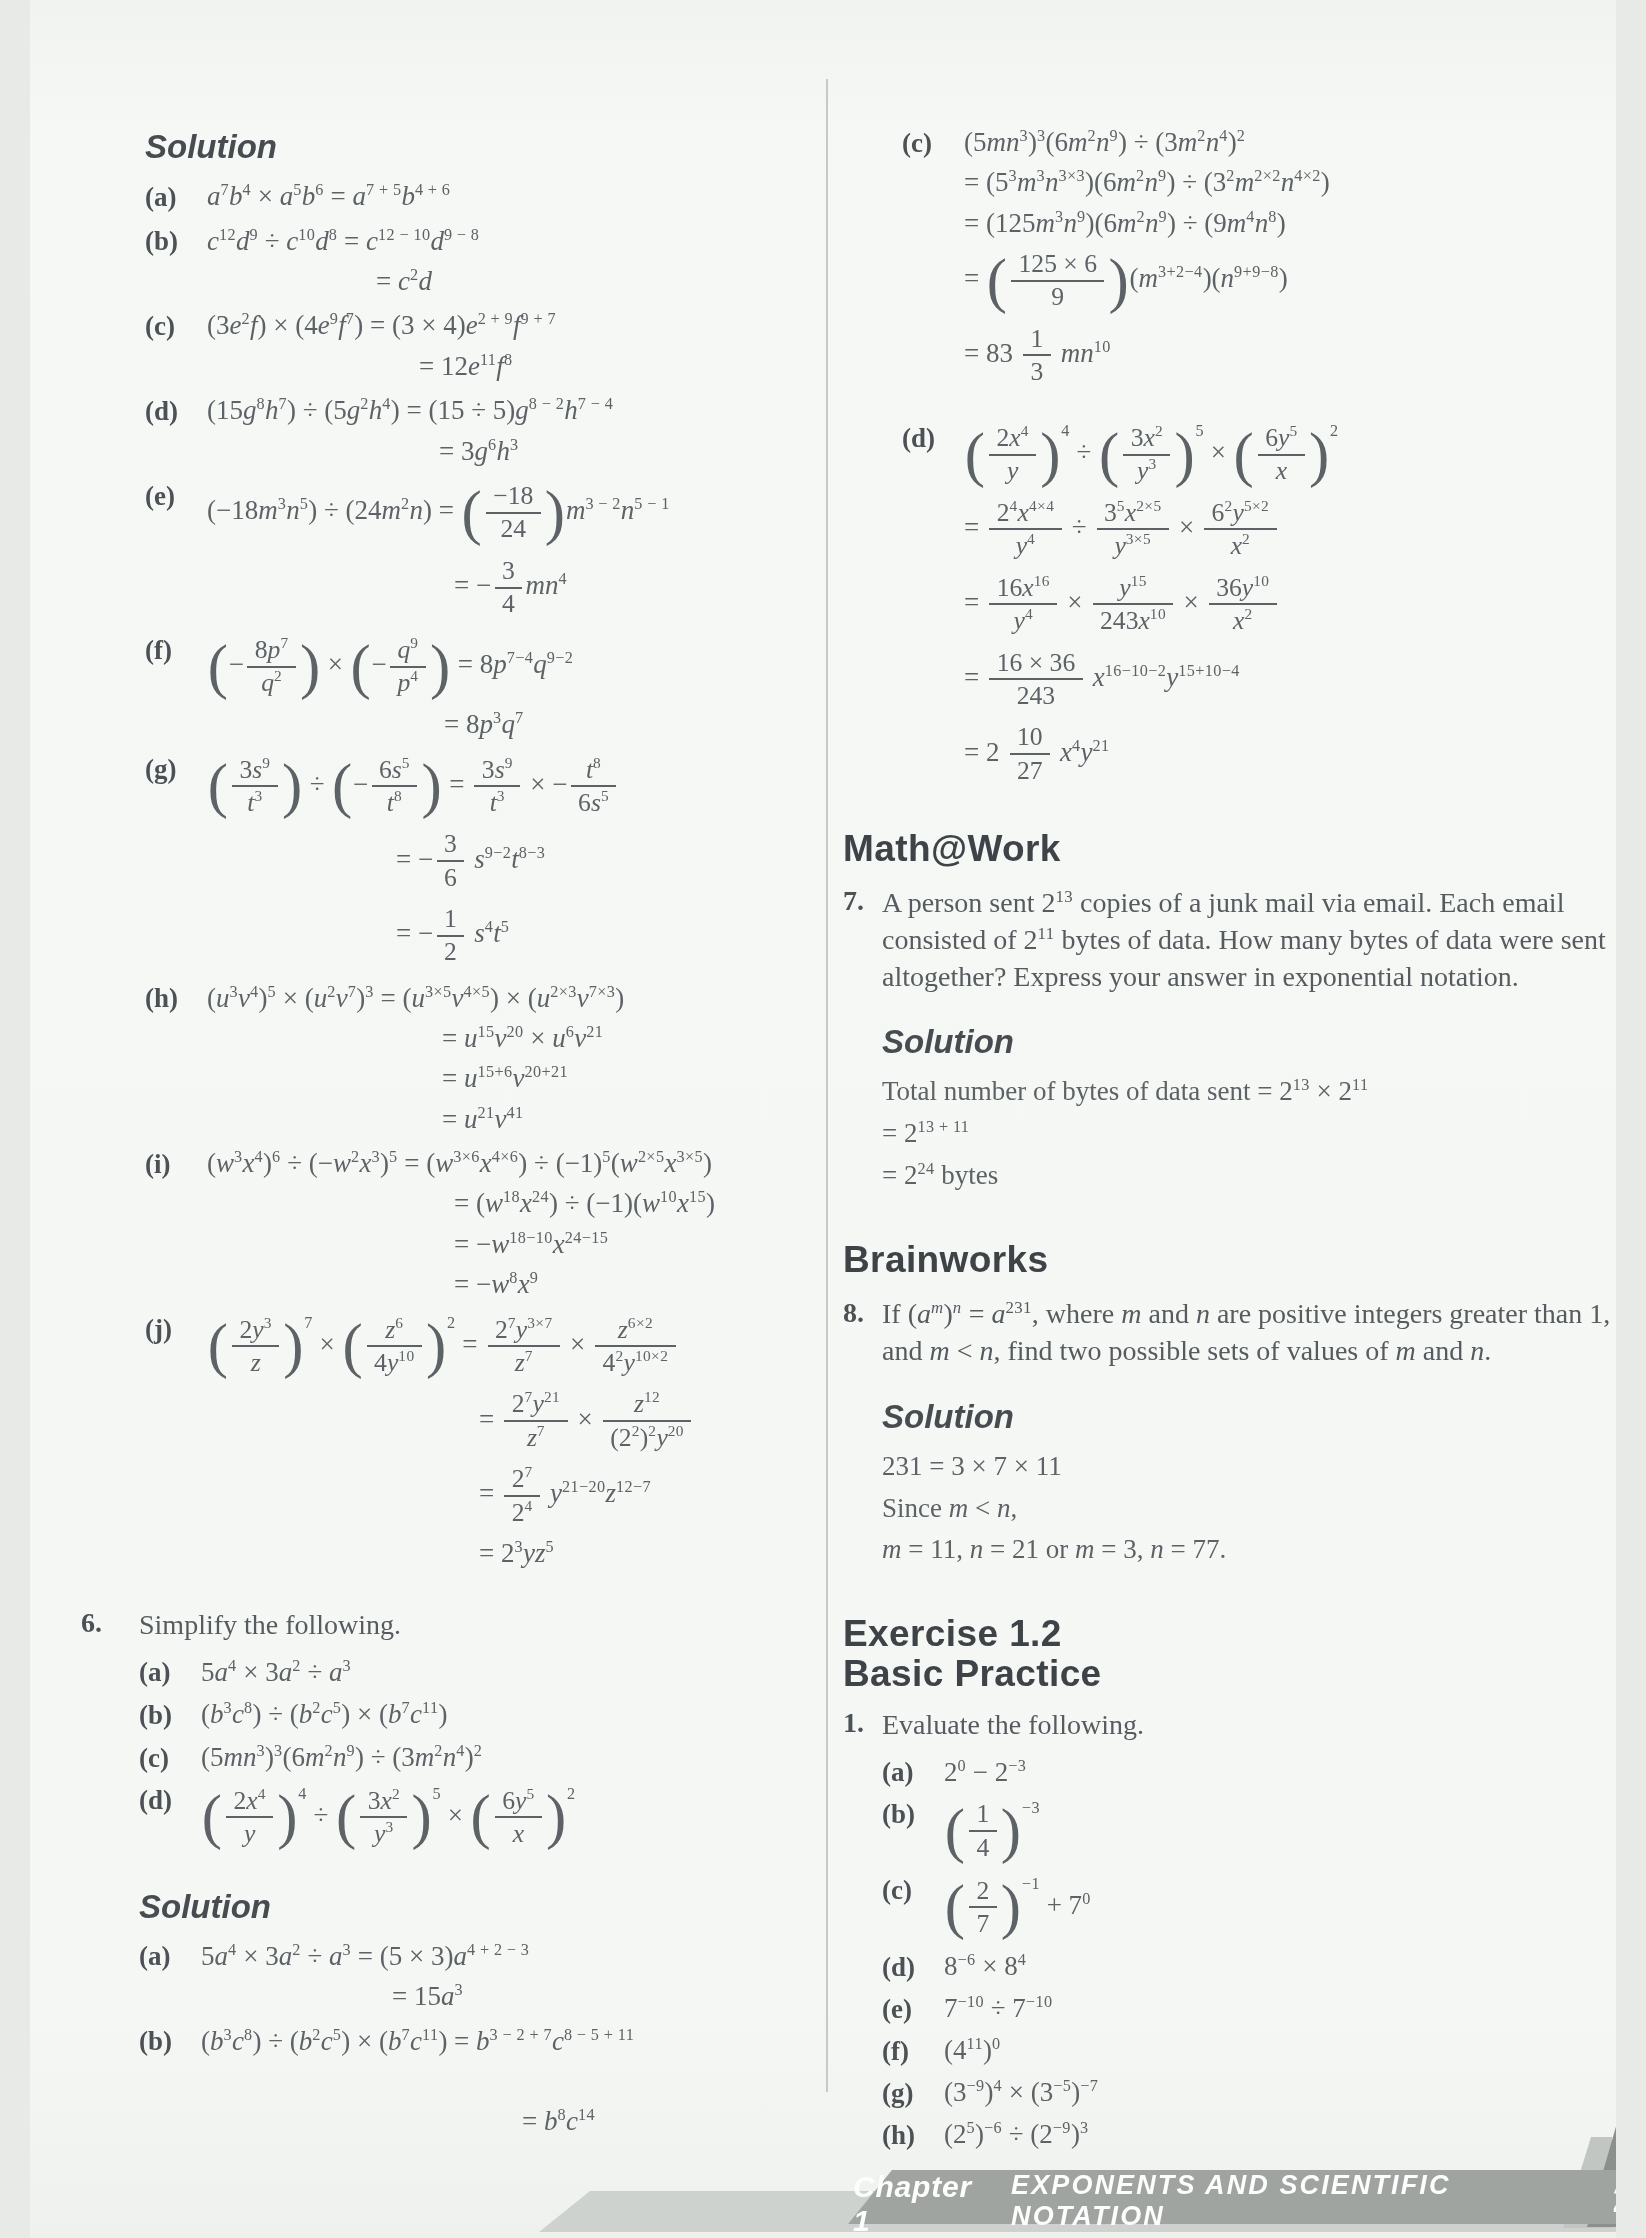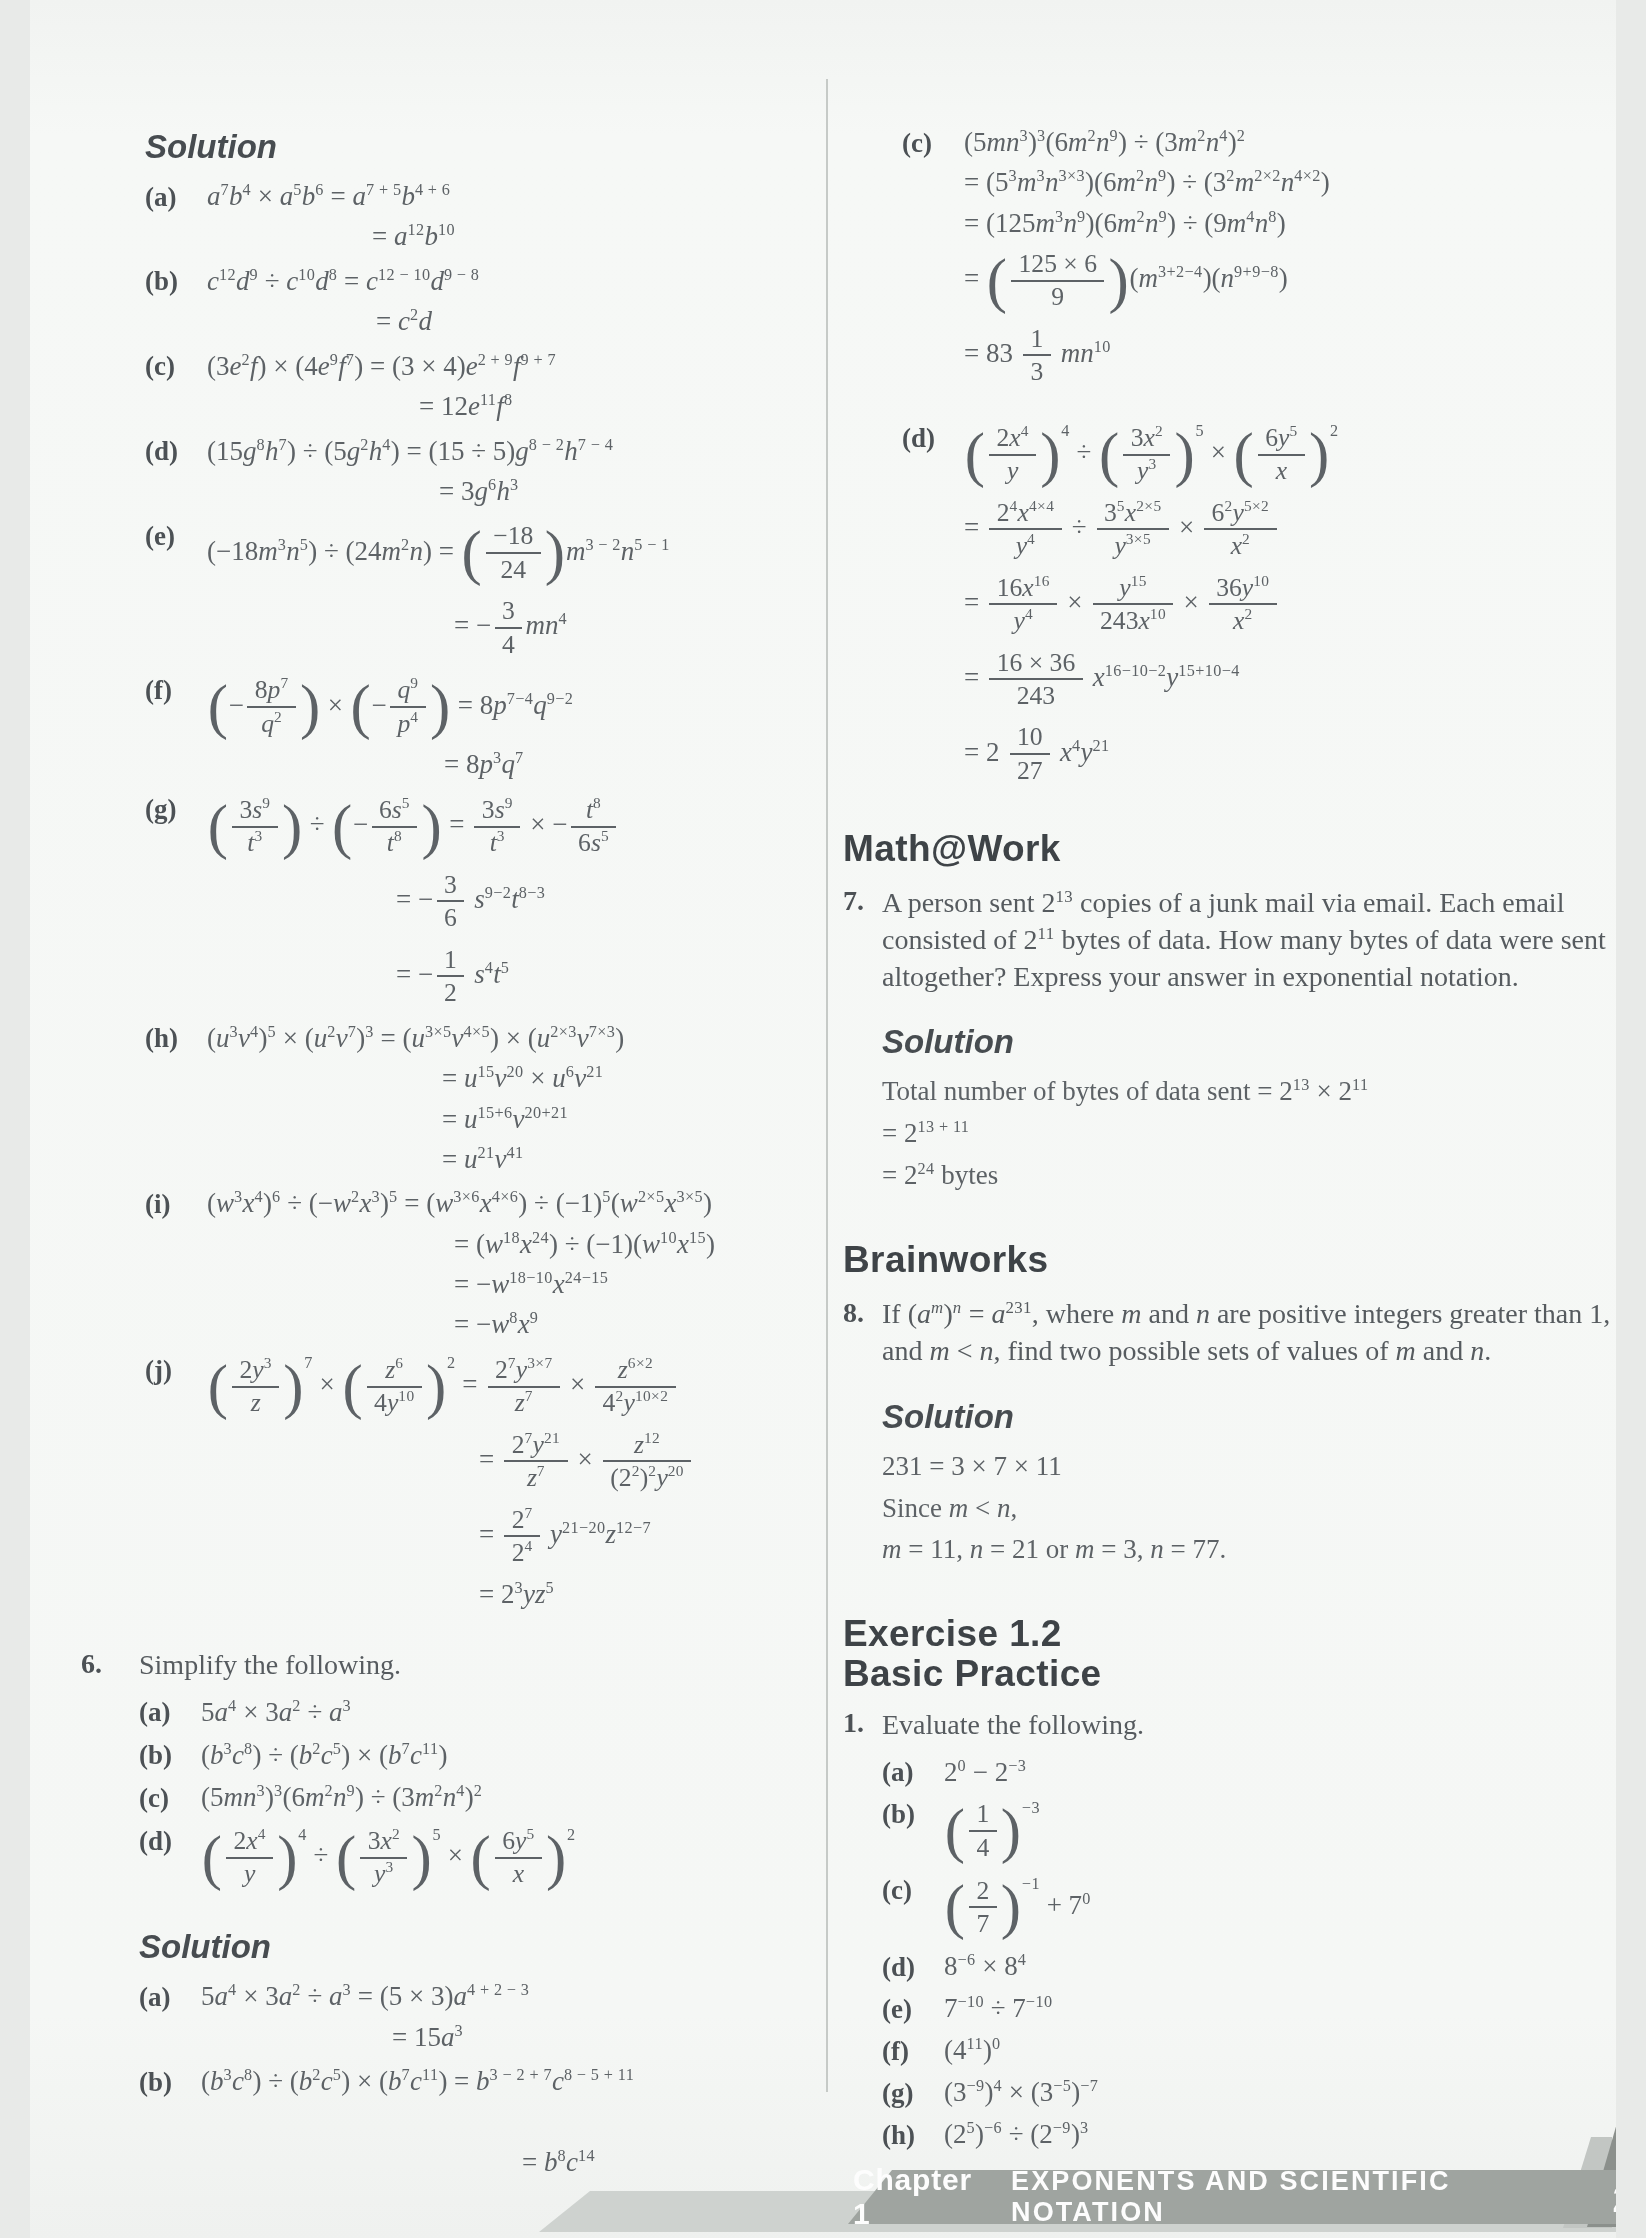--- a/index.html
+++ b/index.html
@@ -53,42 +53,41 @@
   
   .fshadow{position:absolute;top:2191px;left:509px;width:1096px;height:41px;background:#ced2cf;
            clip-path:polygon(51px 0,100% 0,100% 100%,0 100%);}
   .ftab{position:absolute;top:2123px;left:1557px;width:89px;height:104px;background:#8b908c;
         clip-path:polygon(30px 0,100% 0,100% 100%,0 100%);}
   .ftab2{position:absolute;top:2137px;left:1533px;width:49px;height:91px;background:#c2c6c3;
         clip-path:polygon(28px 0,100% 0,54px 100%,0 100%);}
   .fbar{position:absolute;top:2170px;left:818px;width:828px;height:54px;background:#9fa4a0;
         clip-path:polygon(44px 0,100% 0,100% 100%,0 100%);}
   .fbar-inner{position:absolute;top:2170px;left:823px;width:724px;height:54px;display:flex;
-        align-items:center;justify-content:flex-end;gap:21.4px;color:#fdfdfd;
-        font-family:"Liberation Sans", sans-serif;}
+        justify-content:flex-end;gap:21.4px;color:#fdfdfd;
+        font-family:"Liberation Sans", sans-serif;font-style:italic;}
   .fchapter{font-size:30px;font-weight:bold;letter-spacing:0.8px;}
   .ftitle{font-size:27px;font-weight:bold;letter-spacing:2.1px;}
   .fpage{position:absolute;top:2179px;left:1567px;width:72px;text-align:center;color:#fdfdfd;
          font-family:"Liberation Sans", sans-serif;font-size:37px;font-weight:bold;}
 </style>
 </head>
 <body>
 
 <div class="page">
 
   <div class="vdivider"></div>
 
   <div class="col left">
     <h2 class="sol-h ind-78">Solution</h2>
     <div class="items ind-78">
         <div class="item">
           <div class="ilabel">(a)</div>
           <div class="imath">
             <div class="mline"><i>a</i><sup>7</sup><i>b</i><sup>4</sup> × <i>a</i><sup>5</sup><i>b</i><sup>6</sup> = <i>a</i><sup>7 + 5</sup><i>b</i><sup>4 + 6</sup></div>
-            <div class="mline cont" style="margin-left: 165px;">= <i>a</i><sup>12</sup><i>b</i><sup>10</sup></div>
           </div>
         </div>
         <div class="item">
           <div class="ilabel">(b)</div>
           <div class="imath">
             <div class="mline"><i>c</i><sup>12</sup><i>d</i><sup>9</sup> ÷ <i>c</i><sup>10</sup><i>d</i><sup>8</sup> = <i>c</i><sup>12 − 10</sup><i>d</i><sup>9 − 8</sup></div>
             <div class="mline cont" style="margin-left: 169px;">= <i>c</i><sup>2</sup><i>d</i></div>
           </div>
         </div>
         <div class="item">

